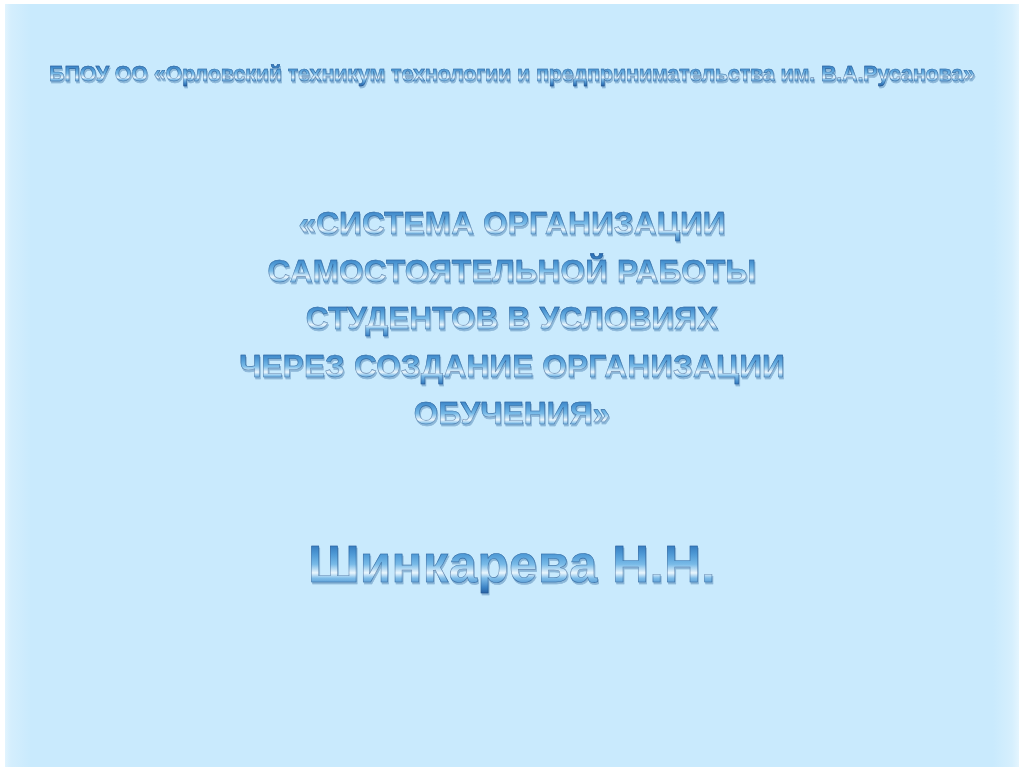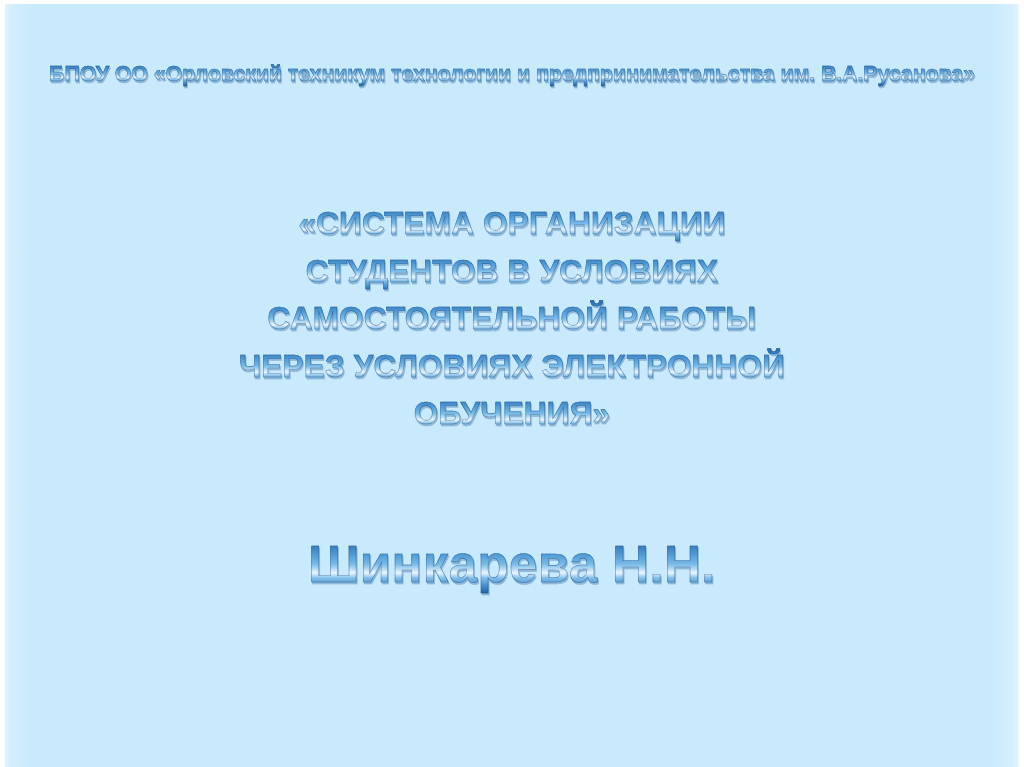--- a/index.html
+++ b/index.html
@@ -112,22 +112,22 @@
 </head>
 <body>
 
 <div class="slide">
   <div class="slide-body">
 
     <h2 class="wordart header-line">БПОУ ОО «Орловский техникум технологии и предпринимательства им. В.А.Русанова»</h2>
 
     <div class="title-block">
       <div class="wordart title-line">«СИСТЕМА ОРГАНИЗАЦИИ</div>
+      <div class="wordart title-line">САМОСТОЯТЕЛЬНОЙ РАБОТЫ</div>
       <div class="wordart title-line">СТУДЕНТОВ В УСЛОВИЯХ</div>
-      <div class="wordart title-line">САМОСТОЯТЕЛЬНОЙ РАБОТЫ</div>
-      <div class="wordart title-line">ЧЕРЕЗ УСЛОВИЯХ ЭЛЕКТРОННОЙ</div>
+      <div class="wordart title-line">ЧЕРЕЗ СОЗДАНИЕ ОРГАНИЗАЦИИ</div>
       <div class="wordart title-line">ОБУЧЕНИЯ»</div>
     </div>
 
     <div class="wordart author-line">Шинкарева Н.Н.</div>
 
   </div>
 </div>
 
 </body></html>

